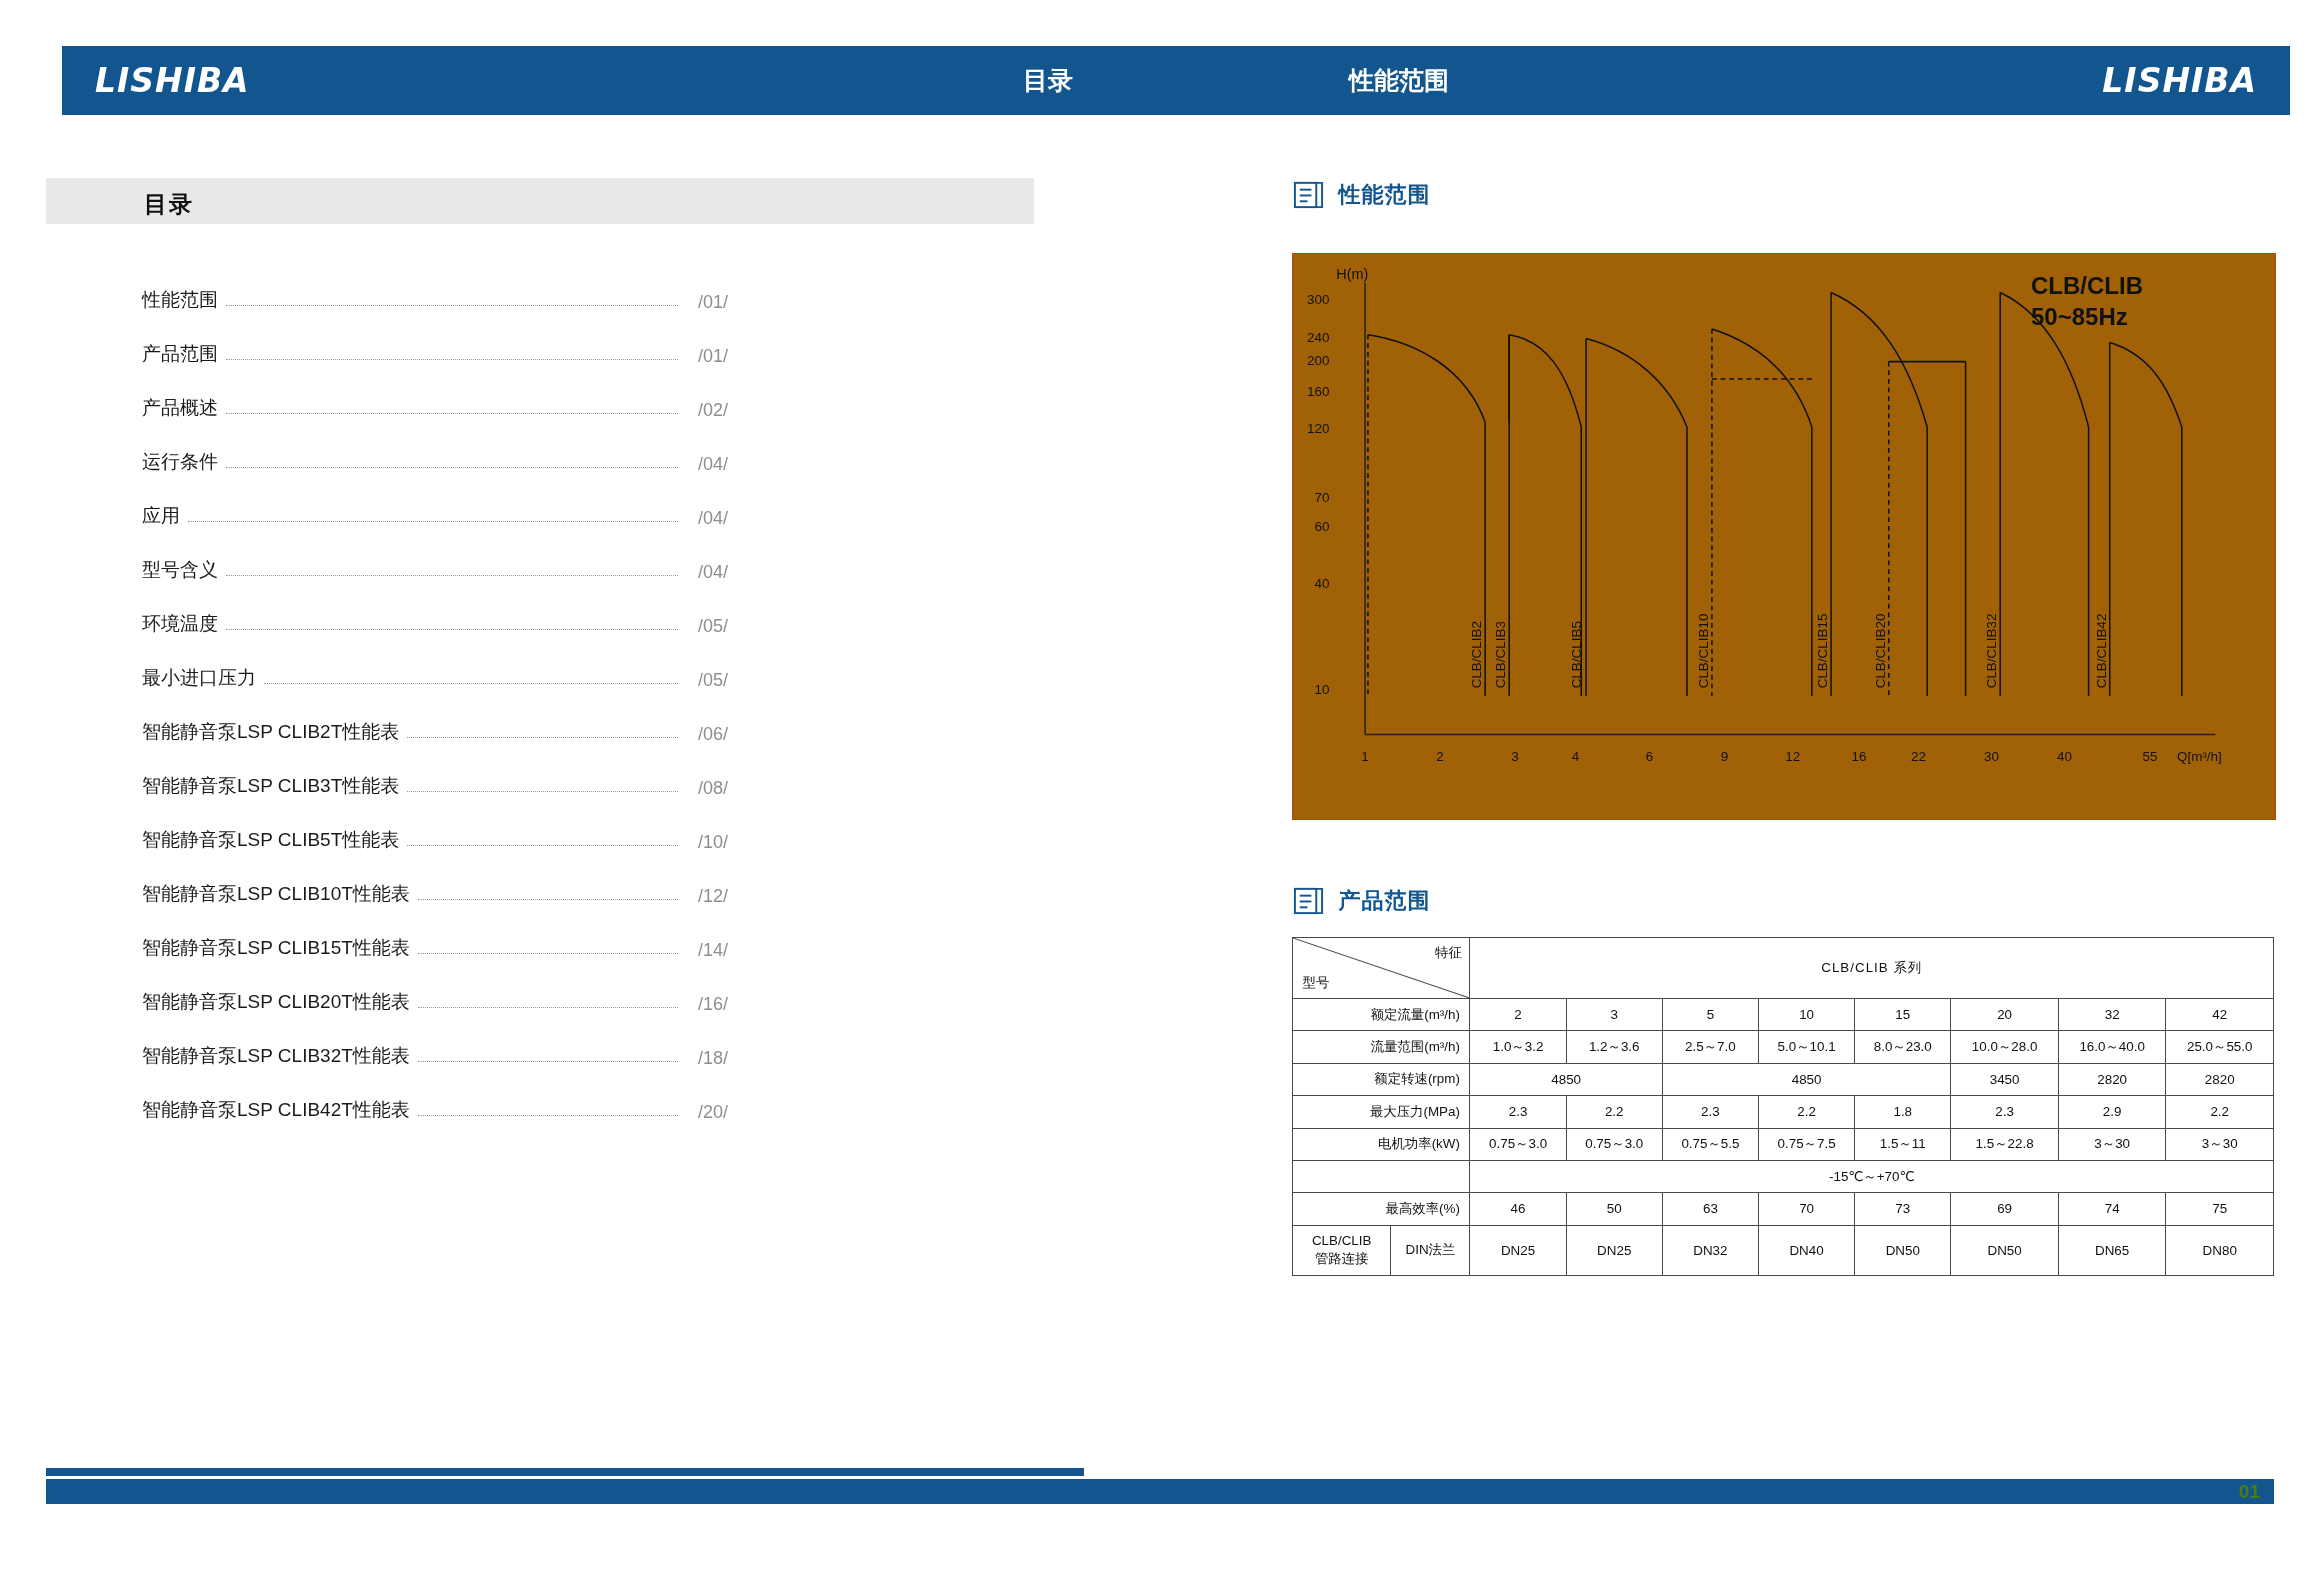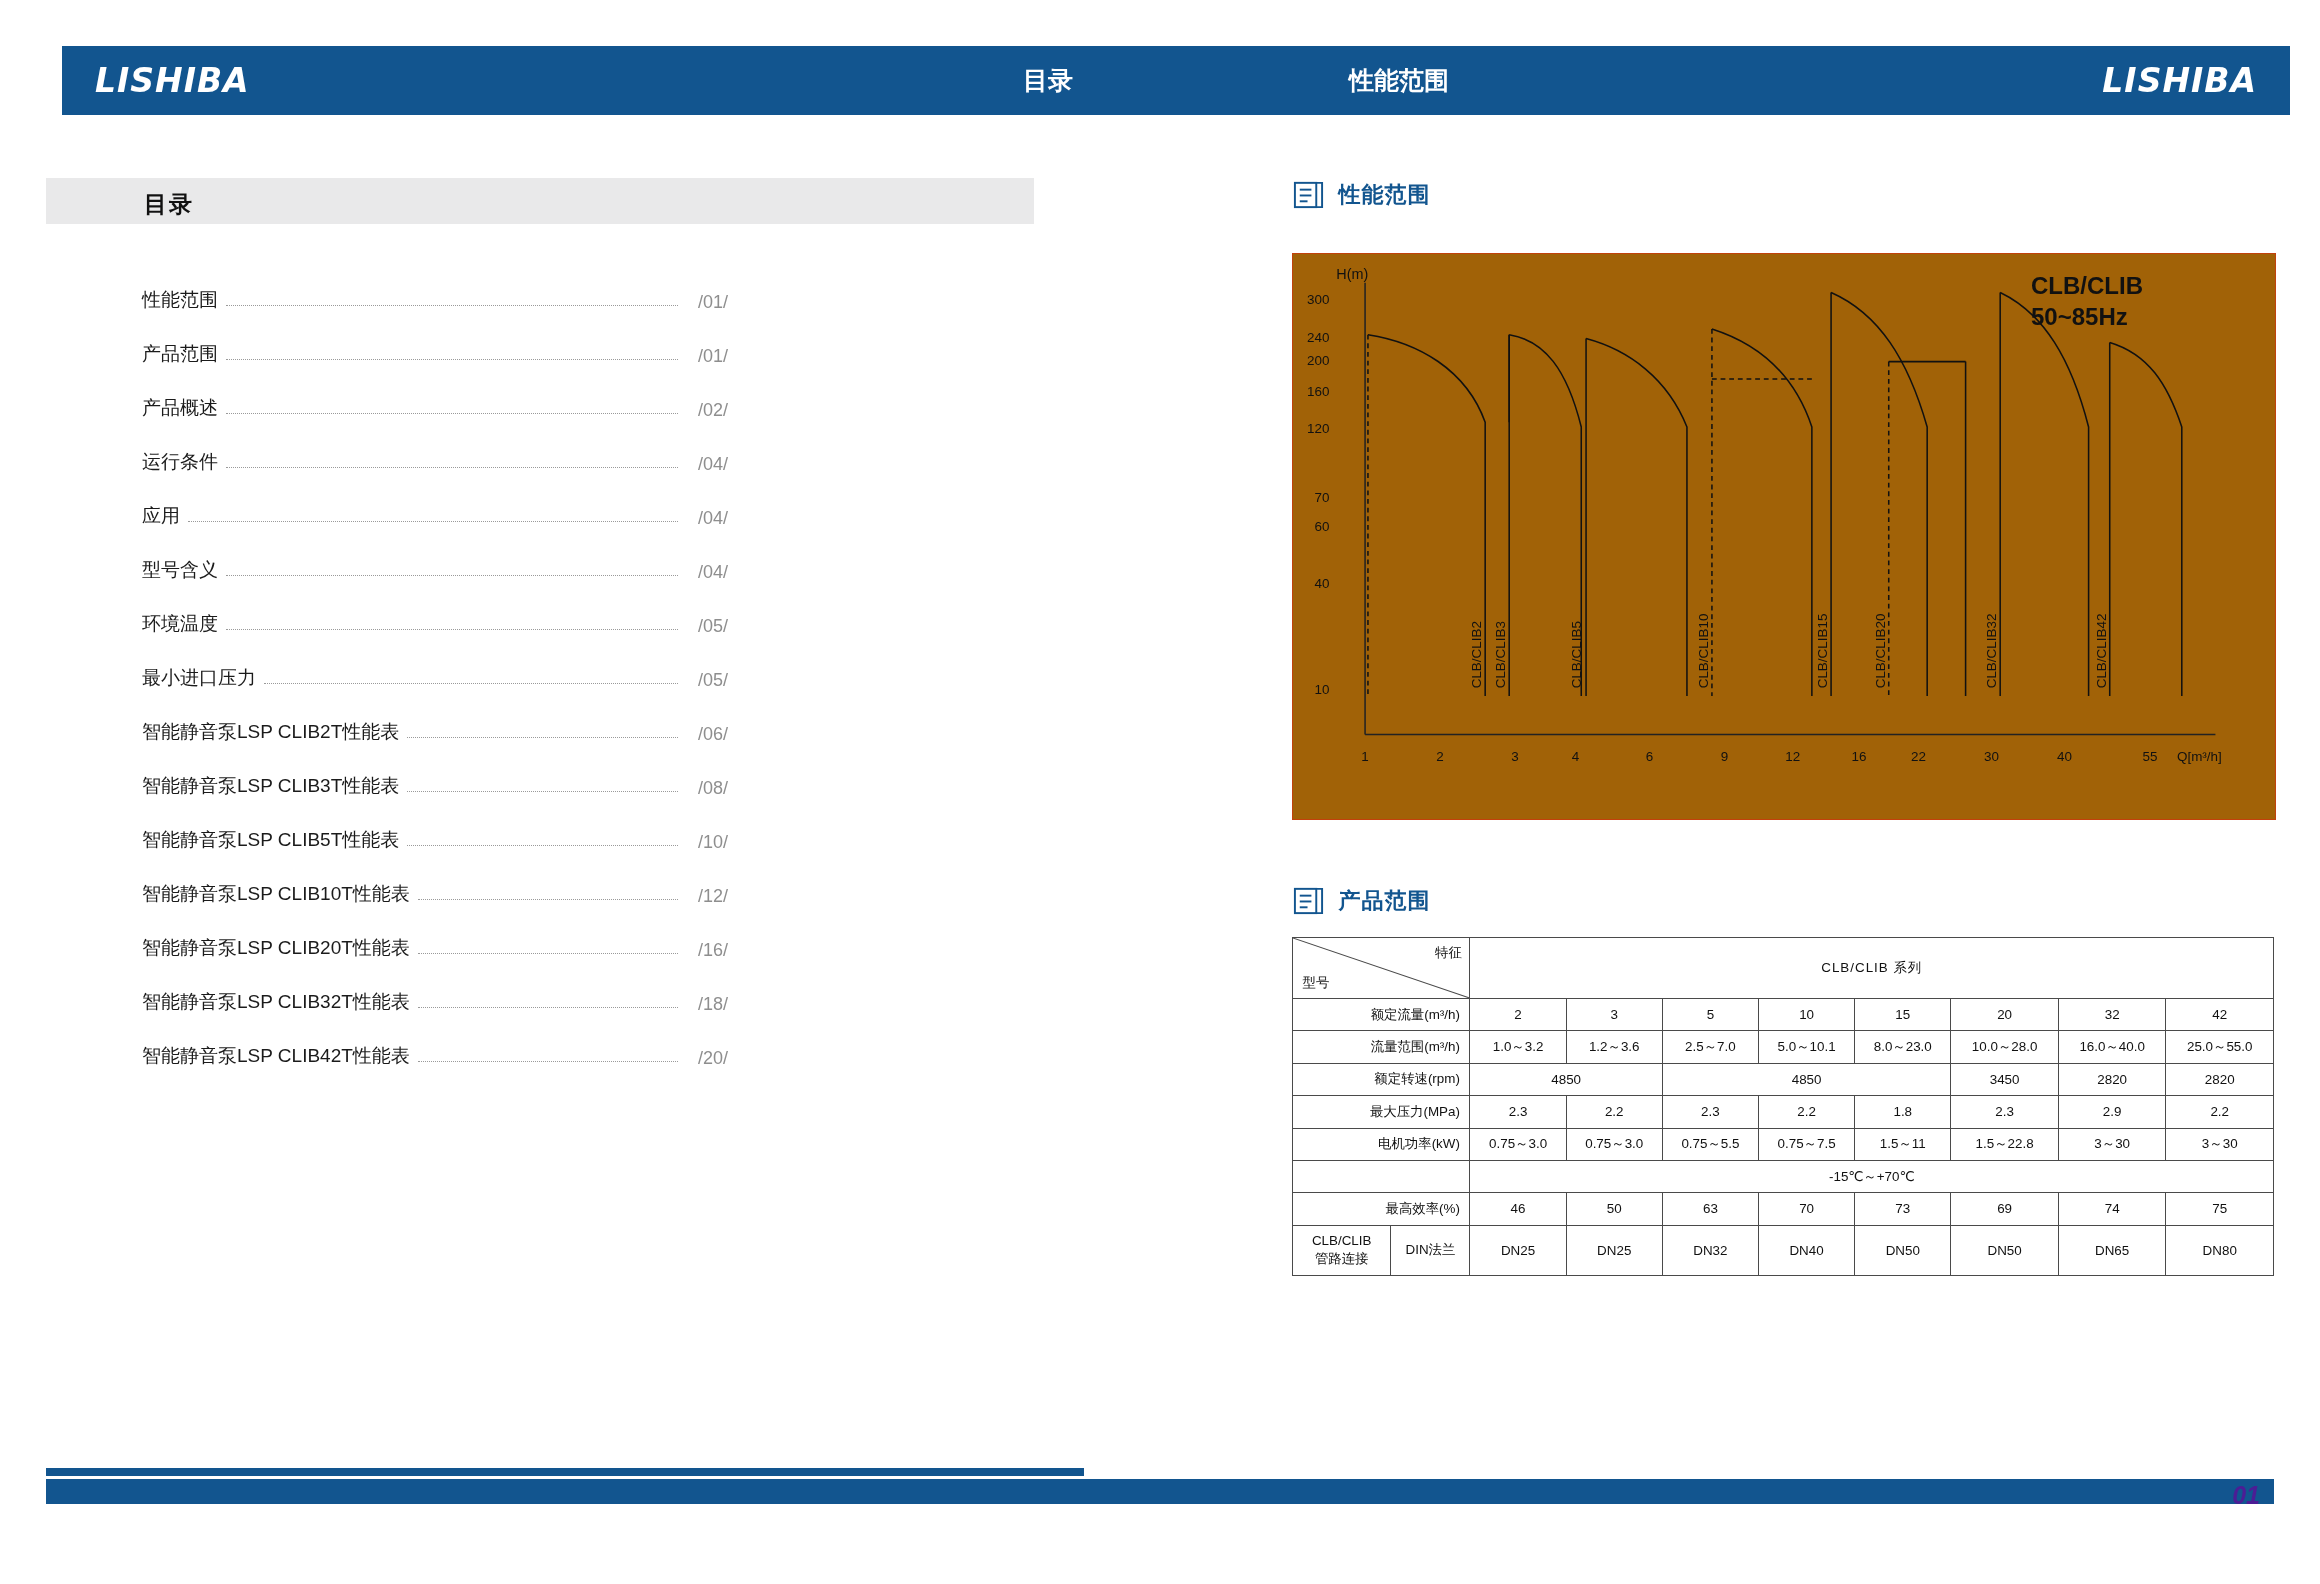--- a/index.html
+++ b/index.html
@@ -110,21 +110,21 @@
 
   
   .footer-bar{
     position:absolute;left:46px;top:1479px;width:2228px;height:25px;
     background:#12558f;
   }
   .footer-bar:after{
     content:"";position:absolute;left:0;top:-7.7px;width:1038px;height:4.8px;background:#12558f;
   }
   .page-num{
-    position:absolute;right:60px;top:1481px;color:#4c1d95;font-size:25px;font-weight:bold;font-style:italic;
+    position:absolute;right:60px;top:1481px;color:#4d7c0f;font-size:19px;font-weight:bold;
   }
   .footer-thin{
     position:absolute;left:46px;top:1468px;width:1038px;height:3.8px;background:#12558f;
   }
 </style>
 </head>
 <body>
 
 <div class="header">
   <div class="logo logo-left">LISHIBA</div>
@@ -189,20 +189,25 @@
   </div>
   <div class="toc-row">
     <span class="toc-name">智能静音泵LSP CLIB5T性能表</span>
     <span class="toc-dots"></span>
     <span class="toc-page">/10/</span>
   </div>
   <div class="toc-row">
     <span class="toc-name">智能静音泵LSP CLIB10T性能表</span>
     <span class="toc-dots"></span>
     <span class="toc-page">/12/</span>
+  </div>
+  <div class="toc-row">
+    <span class="toc-name">智能静音泵LSP CLIB15T性能表</span>
+    <span class="toc-dots"></span>
+    <span class="toc-page">/14/</span>
   </div>
   <div class="toc-row">
     <span class="toc-name">智能静音泵LSP CLIB20T性能表</span>
     <span class="toc-dots"></span>
     <span class="toc-page">/16/</span>
   </div>
   <div class="toc-row">
     <span class="toc-name">智能静音泵LSP CLIB32T性能表</span>
     <span class="toc-dots"></span>
     <span class="toc-page">/18/</span>

